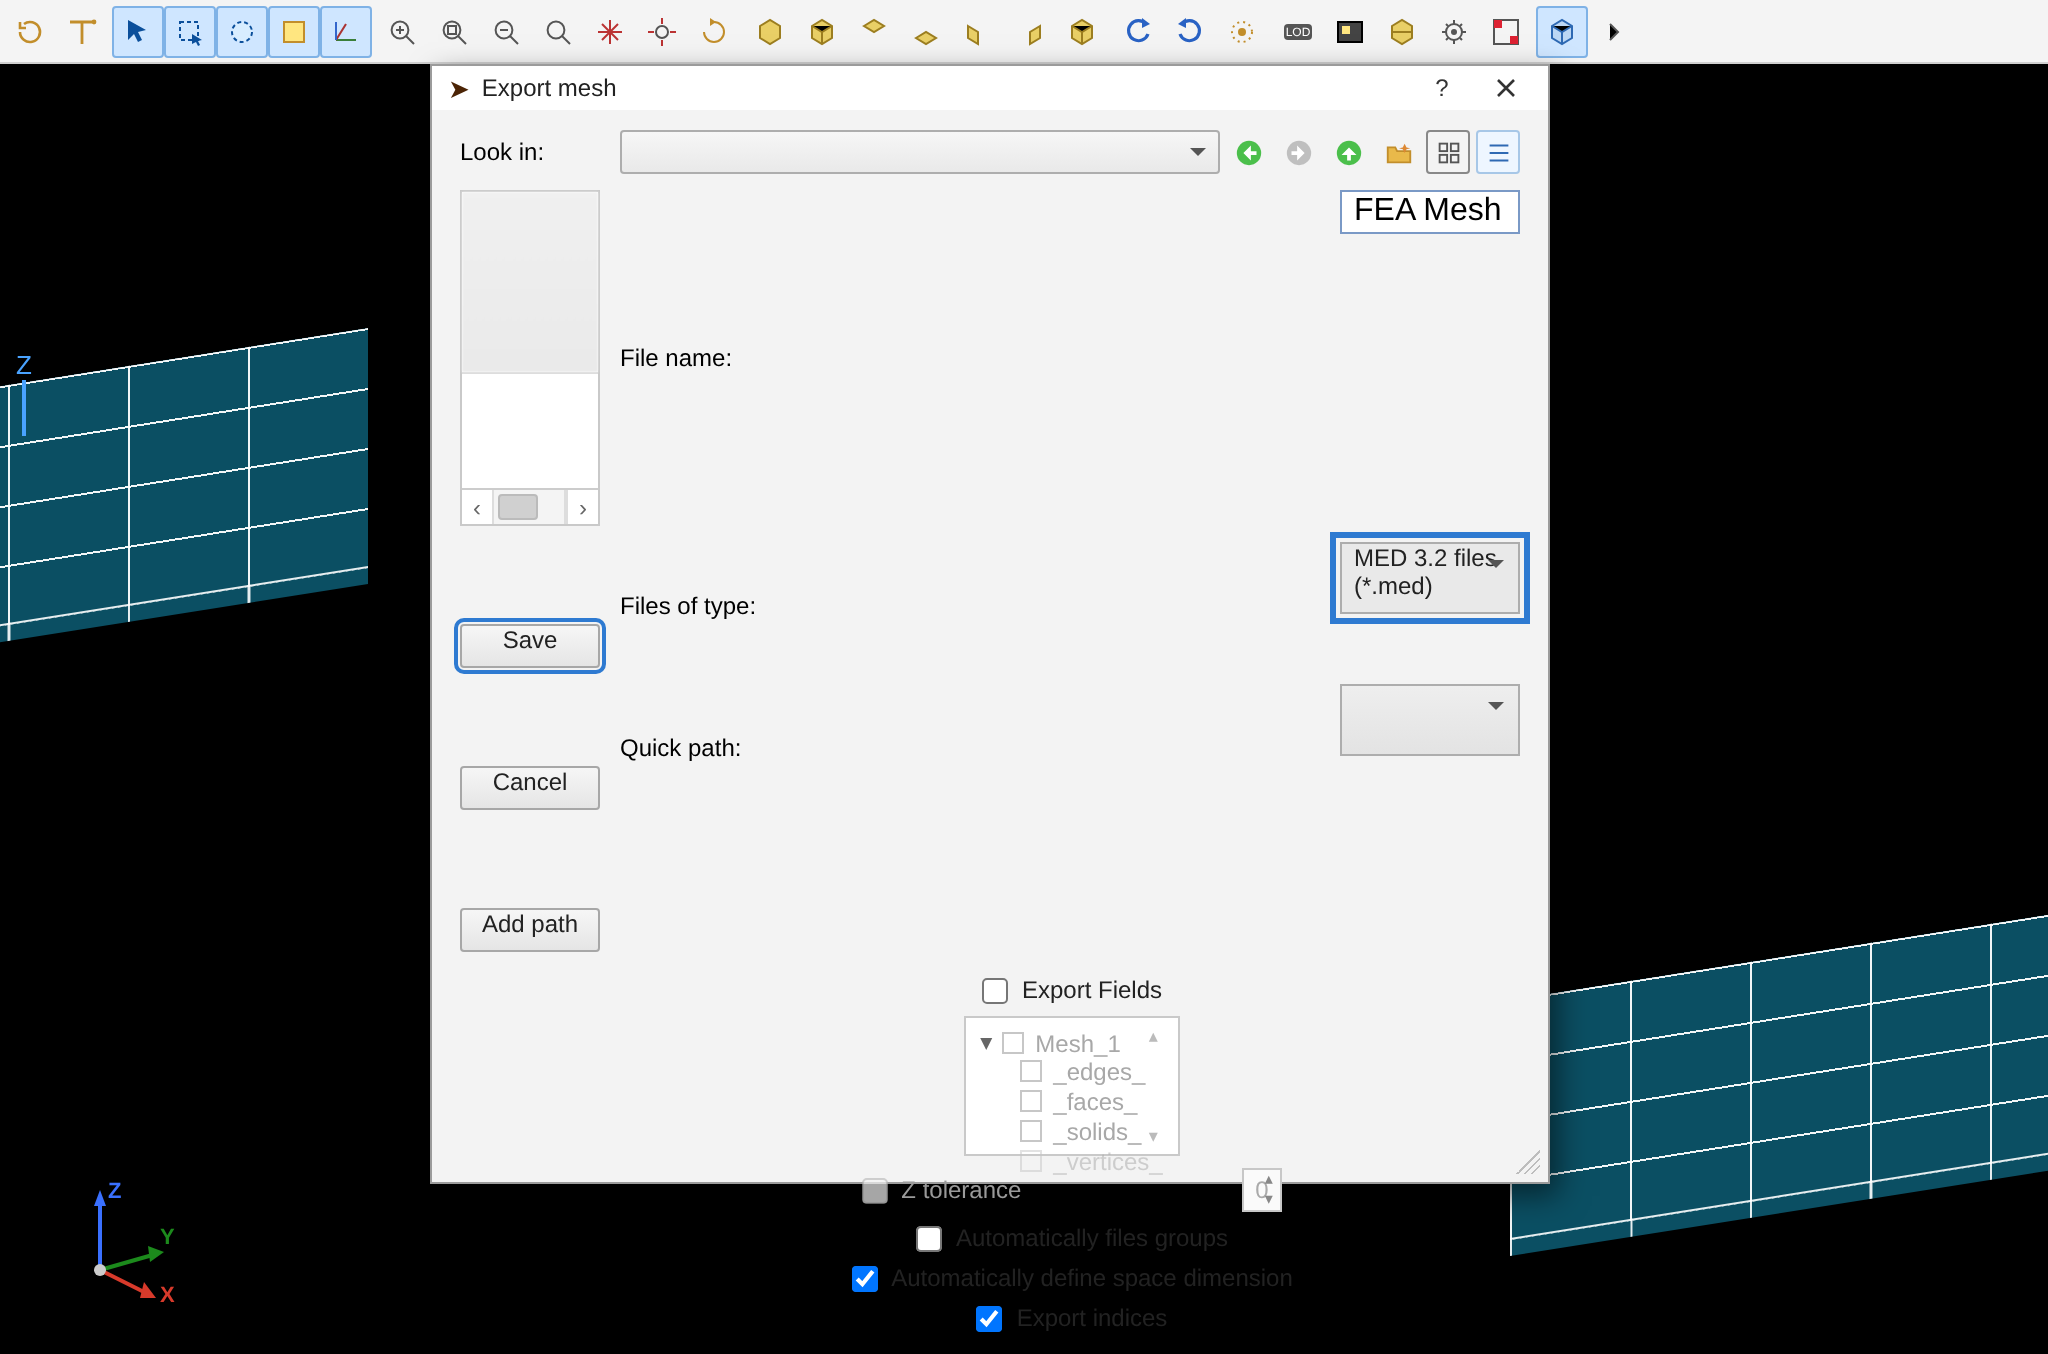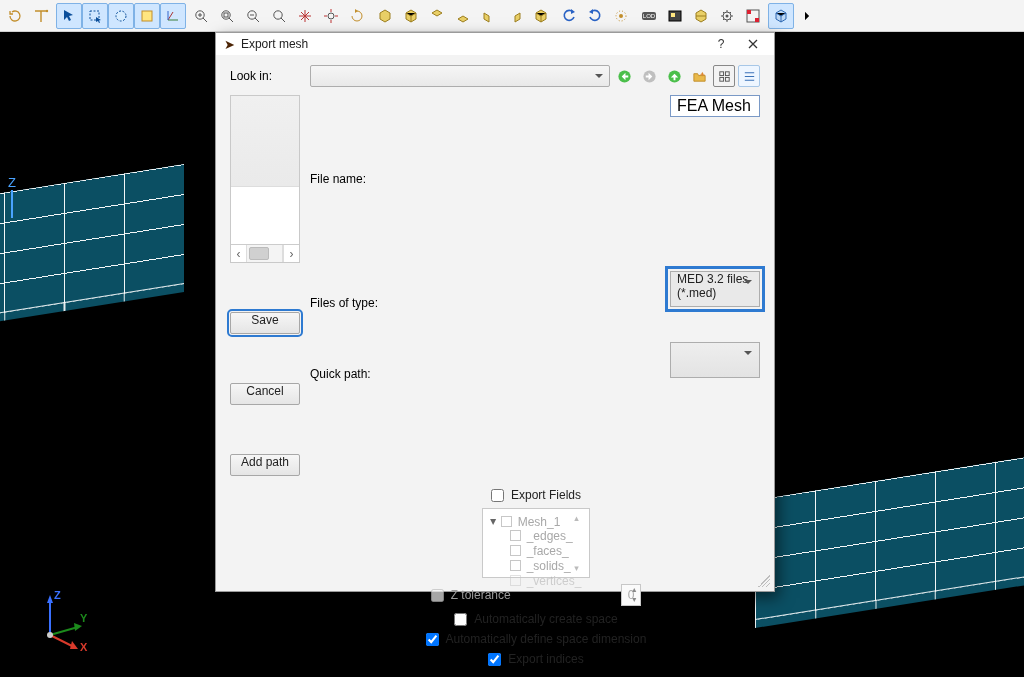--- a/index.html
+++ b/index.html
@@ -423,21 +423,21 @@
           <input type="checkbox" disabled="" style="">
             <span>Z tolerance</span>
         </label>
         <div class="spin">
             <span>0</span>
           </div>
       </div>
 
       <label class="chk">
         <input type="checkbox" style="">
-          <span>Automatically create space</span>
+          <span>Automatically files groups</span>
       </label>
       <label class="chk">
         <input type="checkbox" checked="" style="">
           <span>Automatically define space dimension</span>
       </label>
       <label class="chk">
         <input type="checkbox" checked="" style="">
           <span>Export indices</span>
       </label>
     </div>

